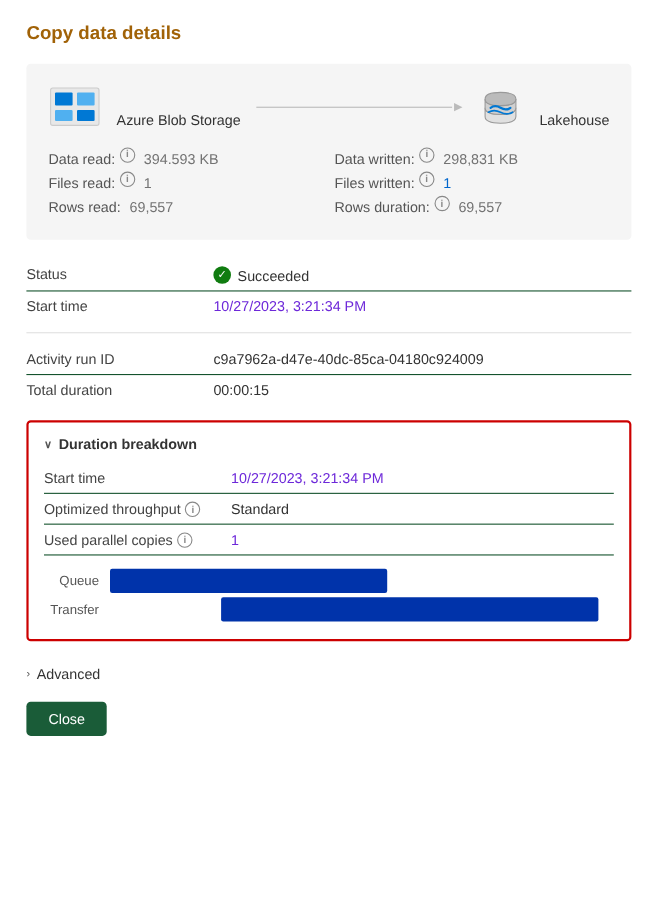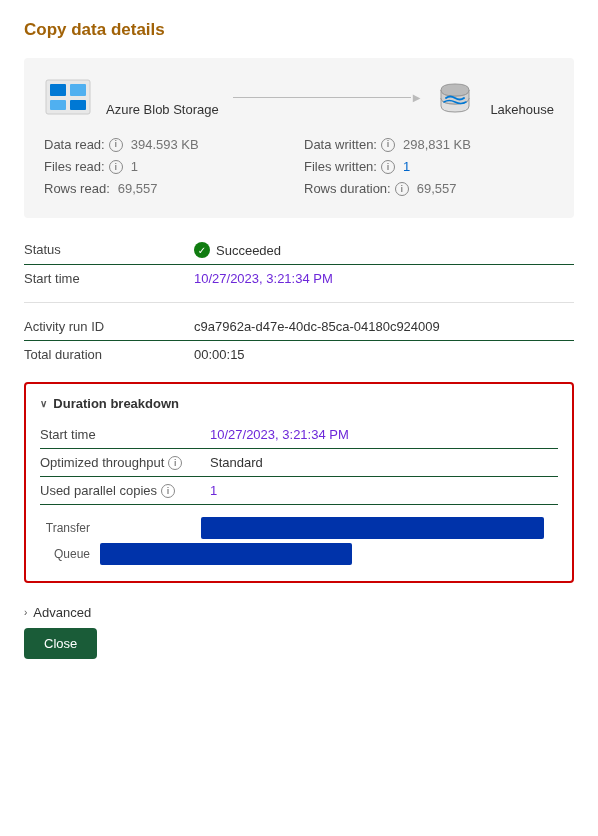--- a/index.html
+++ b/index.html
@@ -69,21 +69,21 @@
       align-items: center;
       justify-content: center;
     }
     .stats-grid {
       display: grid;
       grid-template-columns: 1fr 1fr;
       gap: 5px 10px;
     }
     .stat-row {
       display: flex;
-      align-items: center;
+      align-items: flex-start;
       gap: 4px;
       line-height: 1.7;
     }
     .stat-label {
       color: #555;
       font-weight: 500;
       white-space: nowrap;
     }
     .stat-value {
       color: #737373;
@@ -211,21 +211,21 @@
       color: #333;
     }
     .close-btn {
       background: #1a5c38;
       color: white;
       border: none;
       border-radius: 4px;
       padding: 8px 20px;
       font-size: 13px;
       cursor: pointer;
-      margin-top: 0;
+      margin-top: 10px;
       font-weight: 500;
     }
     
     .blob-icon-svg {
       width: 48px;
       height: 38px;
     }
     .lakehouse-icon-svg {
       width: 38px;
       height: 38px;
@@ -362,32 +362,32 @@
     <div class="detail-label">
       Used parallel copies
       <span class="info-icon">i</span>
     </div>
     <div class="detail-value link">1</div>
   </div>
 
   <div style="margin-top: 12px;">
 
     <div class="bar-chart-row">
+      <div class="bar-label">Queue</div>
+      <div class="bar-container">
+        <div class="bar-fill" style="width: 55%; left: 0;"></div>
+      </div>
+    </div>
+
+    <div class="bar-chart-row">
       <div class="bar-label">Transfer</div>
       <div class="bar-container">
         <div class="bar-fill" style="width: 75%; left: 22%;"></div>
       </div>
     </div>
-
-    <div class="bar-chart-row">
-      <div class="bar-label">Queue</div>
-      <div class="bar-container">
-        <div class="bar-fill" style="width: 55%; left: 0;"></div>
-      </div>
-    </div>
   </div>
 </div>
 
 
 <div class="advanced-section">
   <span class="chevron-icon">›</span>
   <span>Advanced</span>
 </div>
 
 

